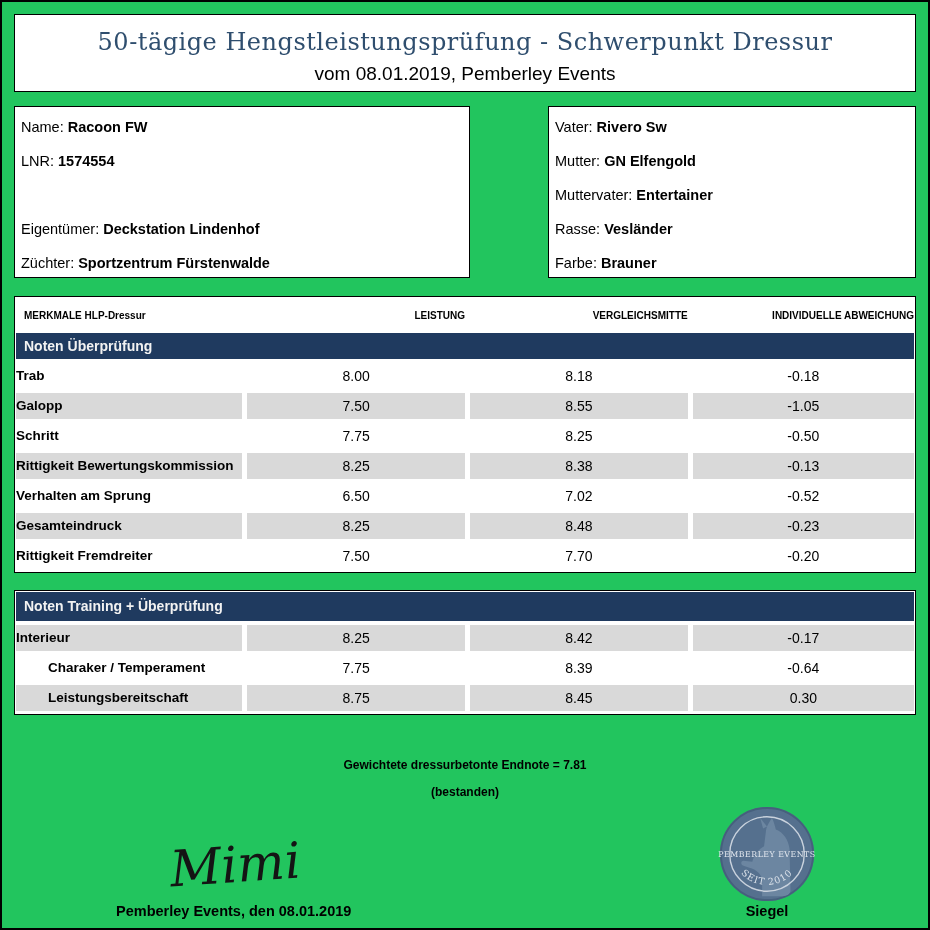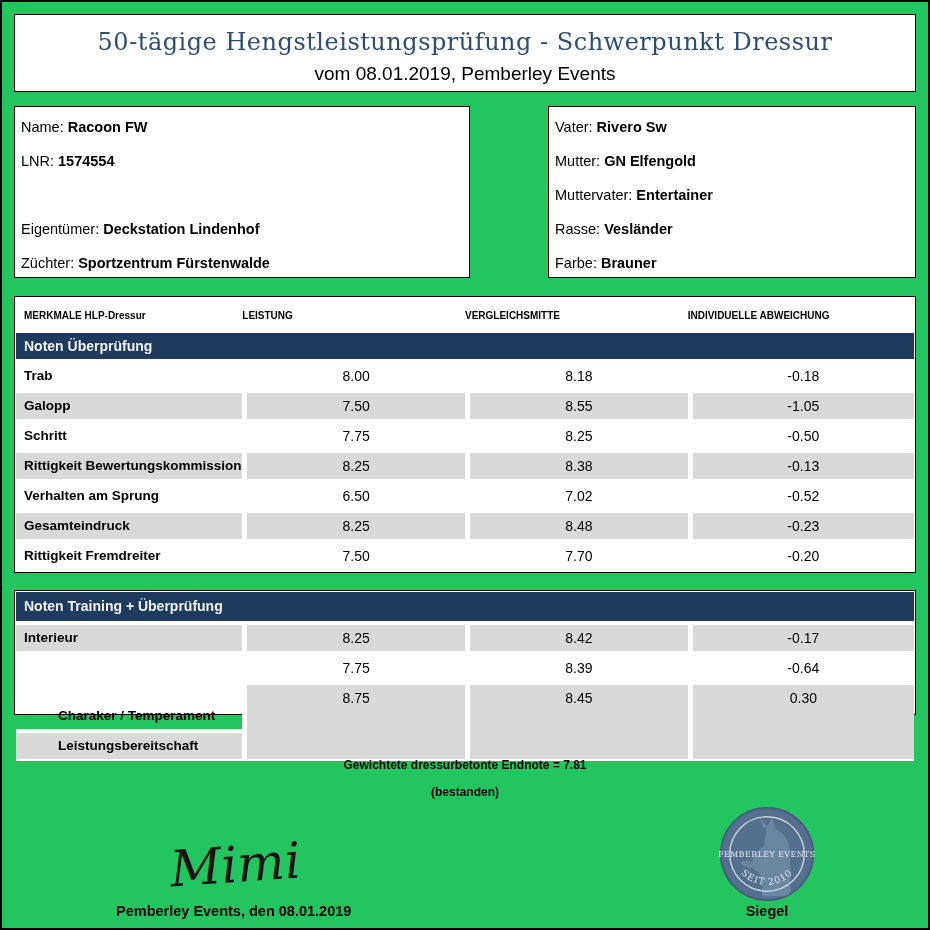--- a/index.html
+++ b/index.html
@@ -27,35 +27,35 @@
 
   
   .tbl { padding:1px; }
   .tbl1 { left:12px; top:294px; width:902px; }
   .tbl2 { left:12px; top:588px; width:902px; }
   .thead {
     display:grid; grid-template-columns:25.2% 24.8% 24.8% 25.2%;
     height:35px; align-items:center; font-weight:bold; font-size:10px;
   }
   .thead .h1 { padding-left:8px; text-align:left; }
-  .thead .hc { text-align:left; }
+  .thead .hc { text-align:right; }
   .sect {
     height:26px; line-height:26px; background:#1f3a5f; color:#f2f2f2;
     font-weight:bold; font-size:14px; padding-left:8px; margin-bottom:2px;
   }
   .tbl2 .sect { height:29px; line-height:29px; }
   .trow { display:grid; grid-template-columns:25.2% 24.8% 24.8% 25.2%; height:30px; }
   .trow .c {
     box-sizing:border-box; line-height:26px; font-size:14px;
     border-top:2px solid #fff; border-bottom:2px solid #fff; background-clip:padding-box;
   }
   .trow .c + .c { border-left:5px solid #fff; text-align:center; }
-  .trow .lab { font-weight:bold; padding-left:8px; font-size:13.5px; white-space:nowrap; }
+  .trow .lab { font-weight:bold; font-size:13.5px; white-space:nowrap; }
   .trow.shade .c { background-color:#d9d9d9; }
-  .trow .lab.ind { padding-left:42px;margin-top:48px; }
+  .trow .lab.ind { padding-left:32px; }
 
   
   .result {
     position:absolute; left:0; top:750px; width:100%; text-align:center;
     font-weight:bold; font-size:12px; line-height:27px;
   }
 
   
   .sig {
     position:absolute; left:168px; top:834px; font-family:"DejaVu Serif", serif;

